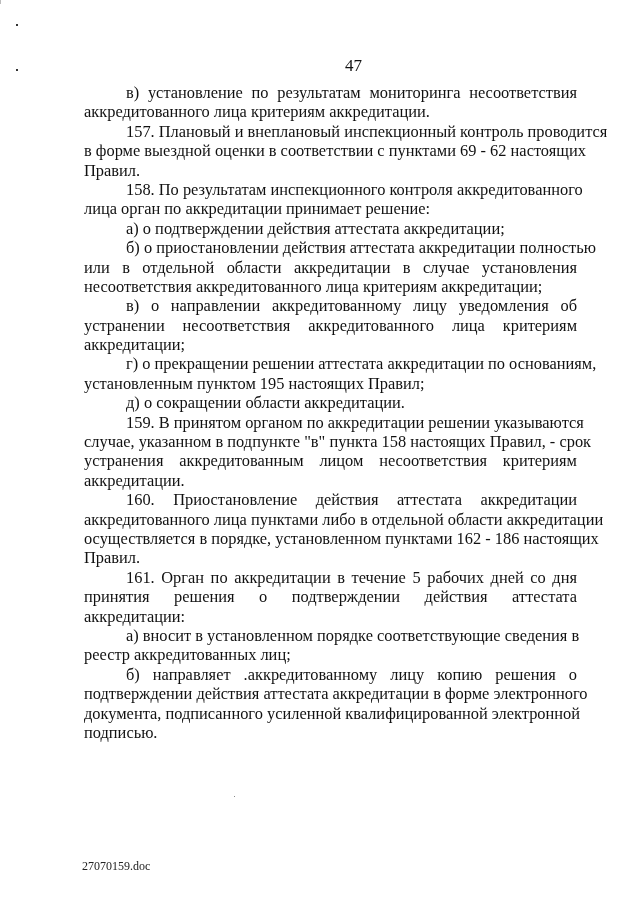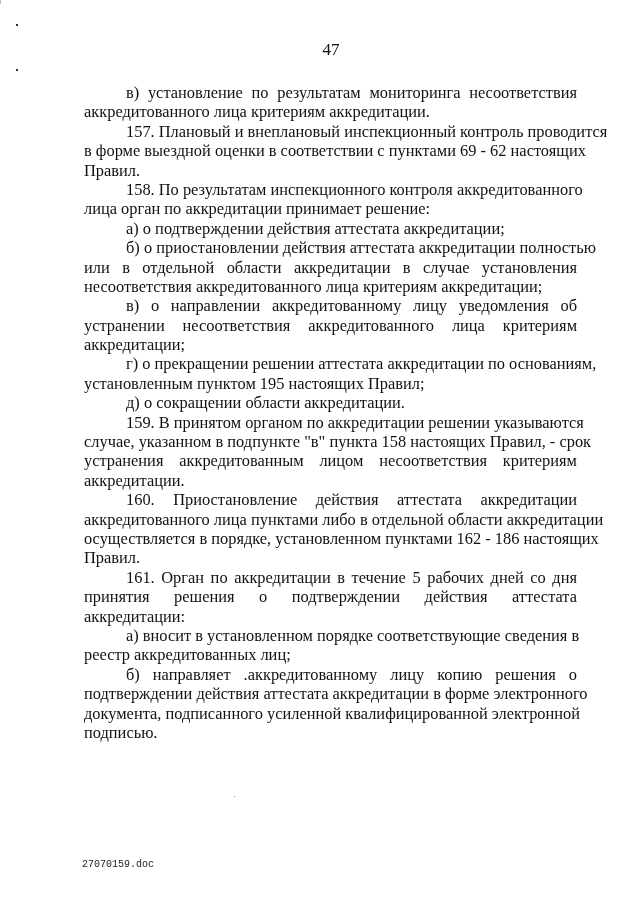--- a/index.html
+++ b/index.html
@@ -1,36 +1,36 @@
 <!DOCTYPE html>
 <html><head>
   <meta charset="utf-8">
   <style>
     html, body { margin: 0; padding: 0; background: #ffffff; }
     body { width: 640px; height: 905px; position: relative; overflow: hidden; }
     .page { position: absolute; left: 0; top: 0; width: 640px; height: 905px; background: #fff; }
     .speck { position: absolute; width: 2px; height: 2px; background: #333; }
     .edge-mark { position: absolute; left: 0; top: 0; width: 1px; height: 4px; background: #bbb; }
     .page-number {
-      position: absolute; left: 300px; width: 62px; top: 40px; text-align: center;
+      position: absolute; left: 300px; width: 62px; top: 56px; text-align: right;
       font-family: "Liberation Serif", serif; font-size: 17px; color: #111;
     }
     .body-text {
       position: absolute; left: 84px; width: 493px; top: 83px;
       font-family: "Liberation Serif", serif; font-size: 16.4px; color: #111;
     }
     .line {
       height: 19.4px; line-height: 19.4px; white-space: nowrap;
       text-align: justify; text-align-last: justify;
     }
     .line.indent { padding-left: 42px; }
     .line.last { text-align-last: left; }
     .footer-file {
       position: absolute; left: 82px; top: 859px;
-      font-family: Liberation Mono, monospace; font-size: 10px; color: #222;
+      font-family: Liberation Serif, serif; font-size: 12px; color: #222;
     }
   </style>
 </head>
 <body>
 
 <div class="page">
   <div class="edge-mark"></div>
   <div class="speck" style="left:16px; top:24px;"></div>
   <div class="speck" style="left:16px; top:69px;"></div>
   <div class="speck" style="left:234px; top:796px; width:1px; height:1px; background:#888;"></div>

